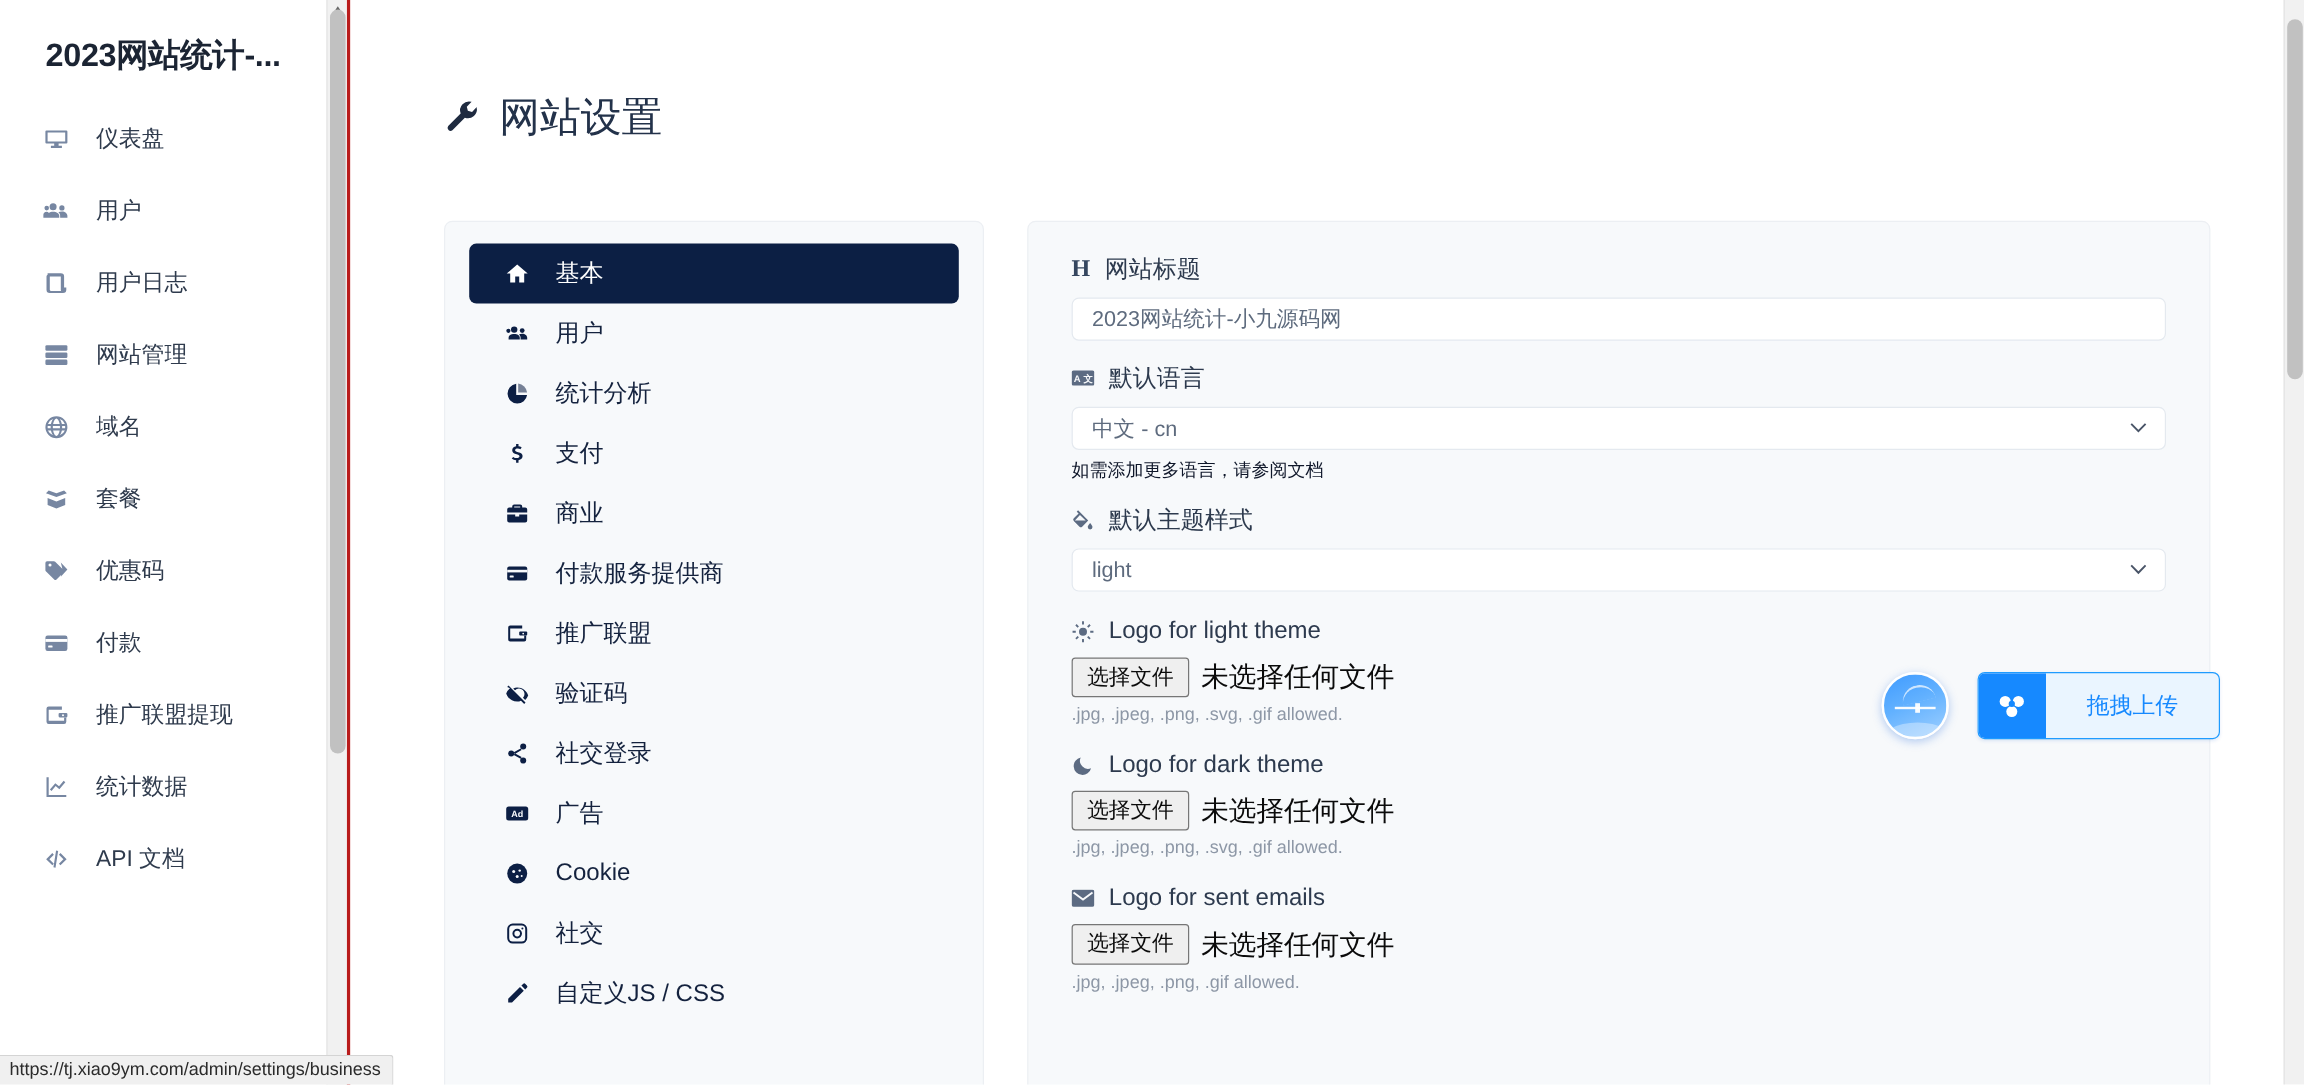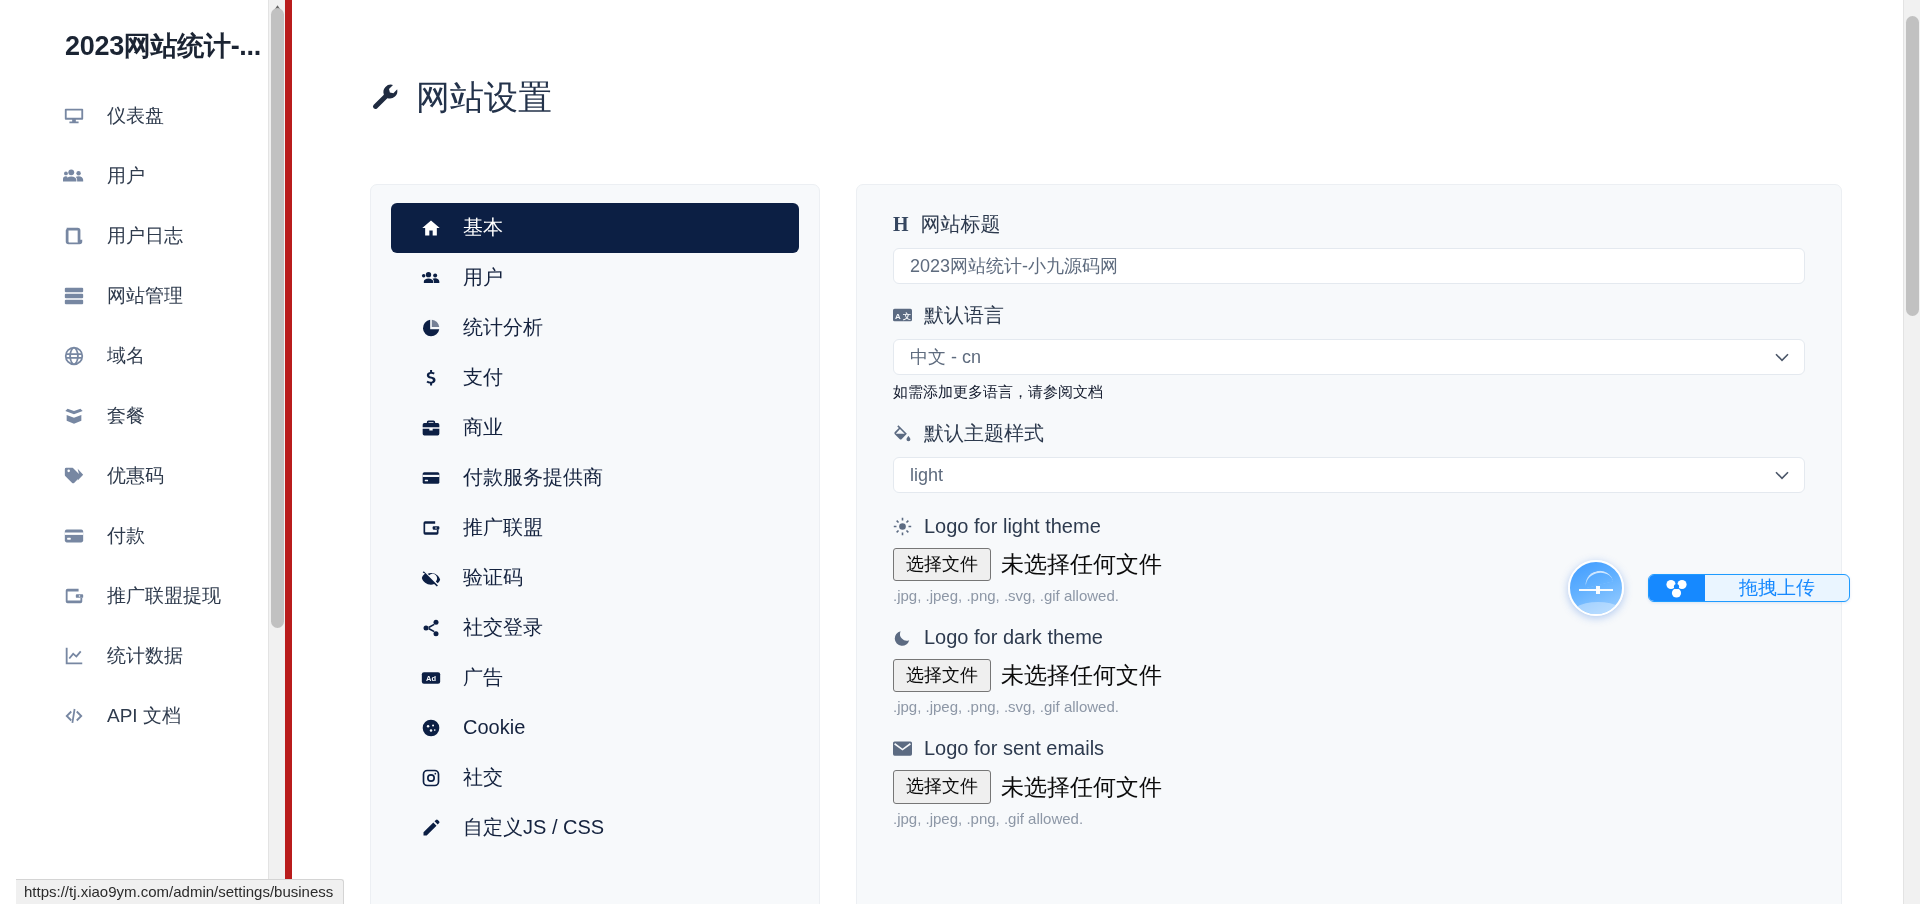--- a/index.html
+++ b/index.html
@@ -13,24 +13,23 @@
 
   
   .app { display: flex; width: 1920px; height: 904px; position: relative; background:#fff; }
 
   
   .sidebar {
     width: 292px;
     min-width: 292px;
     height: 904px;
     background: #ffffff;
-    border-right: 7px solid #b91c1c;
+    border-right: 3px solid #b91c1c;
     position: relative;
     overflow: hidden;
-    padding-left: 27px;
   }
   .brand {
     font-size: 27px;
     font-weight: 700;
     color: #1b2433;
     padding: 28px 0 22px 38px;
     letter-spacing: -0.3px;
     white-space: nowrap;
   }
   .nav-list { list-style: none; margin: 0; padding: 0; }
@@ -240,21 +239,21 @@
     transform: rotate(-14deg);
   }
   .globe-btn .g-bottom {
     position:absolute; left:-4px; bottom:-6px; width:64px; height:18px;
     background: rgba(255,255,255,.35);
     border-radius: 50% 50% 0 0 / 100% 100% 0 0;
   }
   .upload-pill {
     display: flex;
     align-items: stretch;
-    height: 28px;
+    height: 56px;
     border-radius: 6px;
     border: 1px solid #1e9bff;
     background: #eaf5ff;
     overflow: hidden;
     cursor: pointer;
     box-shadow: 0 1px 3px rgba(0,80,200,.12);
   }
   .upload-pill .up-ico {
     width: 56px;
     background: #1689ff;
@@ -282,21 +281,21 @@
     position: absolute;
     top: 16px; left: 2px;
     width: 13px; height: 300px;
     background: #c1c1c1;
     border-radius: 7px;
   }
 
   
   .statusbar {
     position: absolute;
-    left: 16px; bottom: 0;
+    left: 0; bottom: 0;
     background: #f0f0f0;
     border: 1px solid #d4d4d4;
     border-left: none; border-bottom: none;
     border-top-right-radius: 3px;
     padding: 3px 10px 4px 8px;
     font-size: 15px;
     color: #2b2b2b;
     font-family: "Liberation Sans", sans-serif;
     z-index: 60;
     white-space: nowrap;

